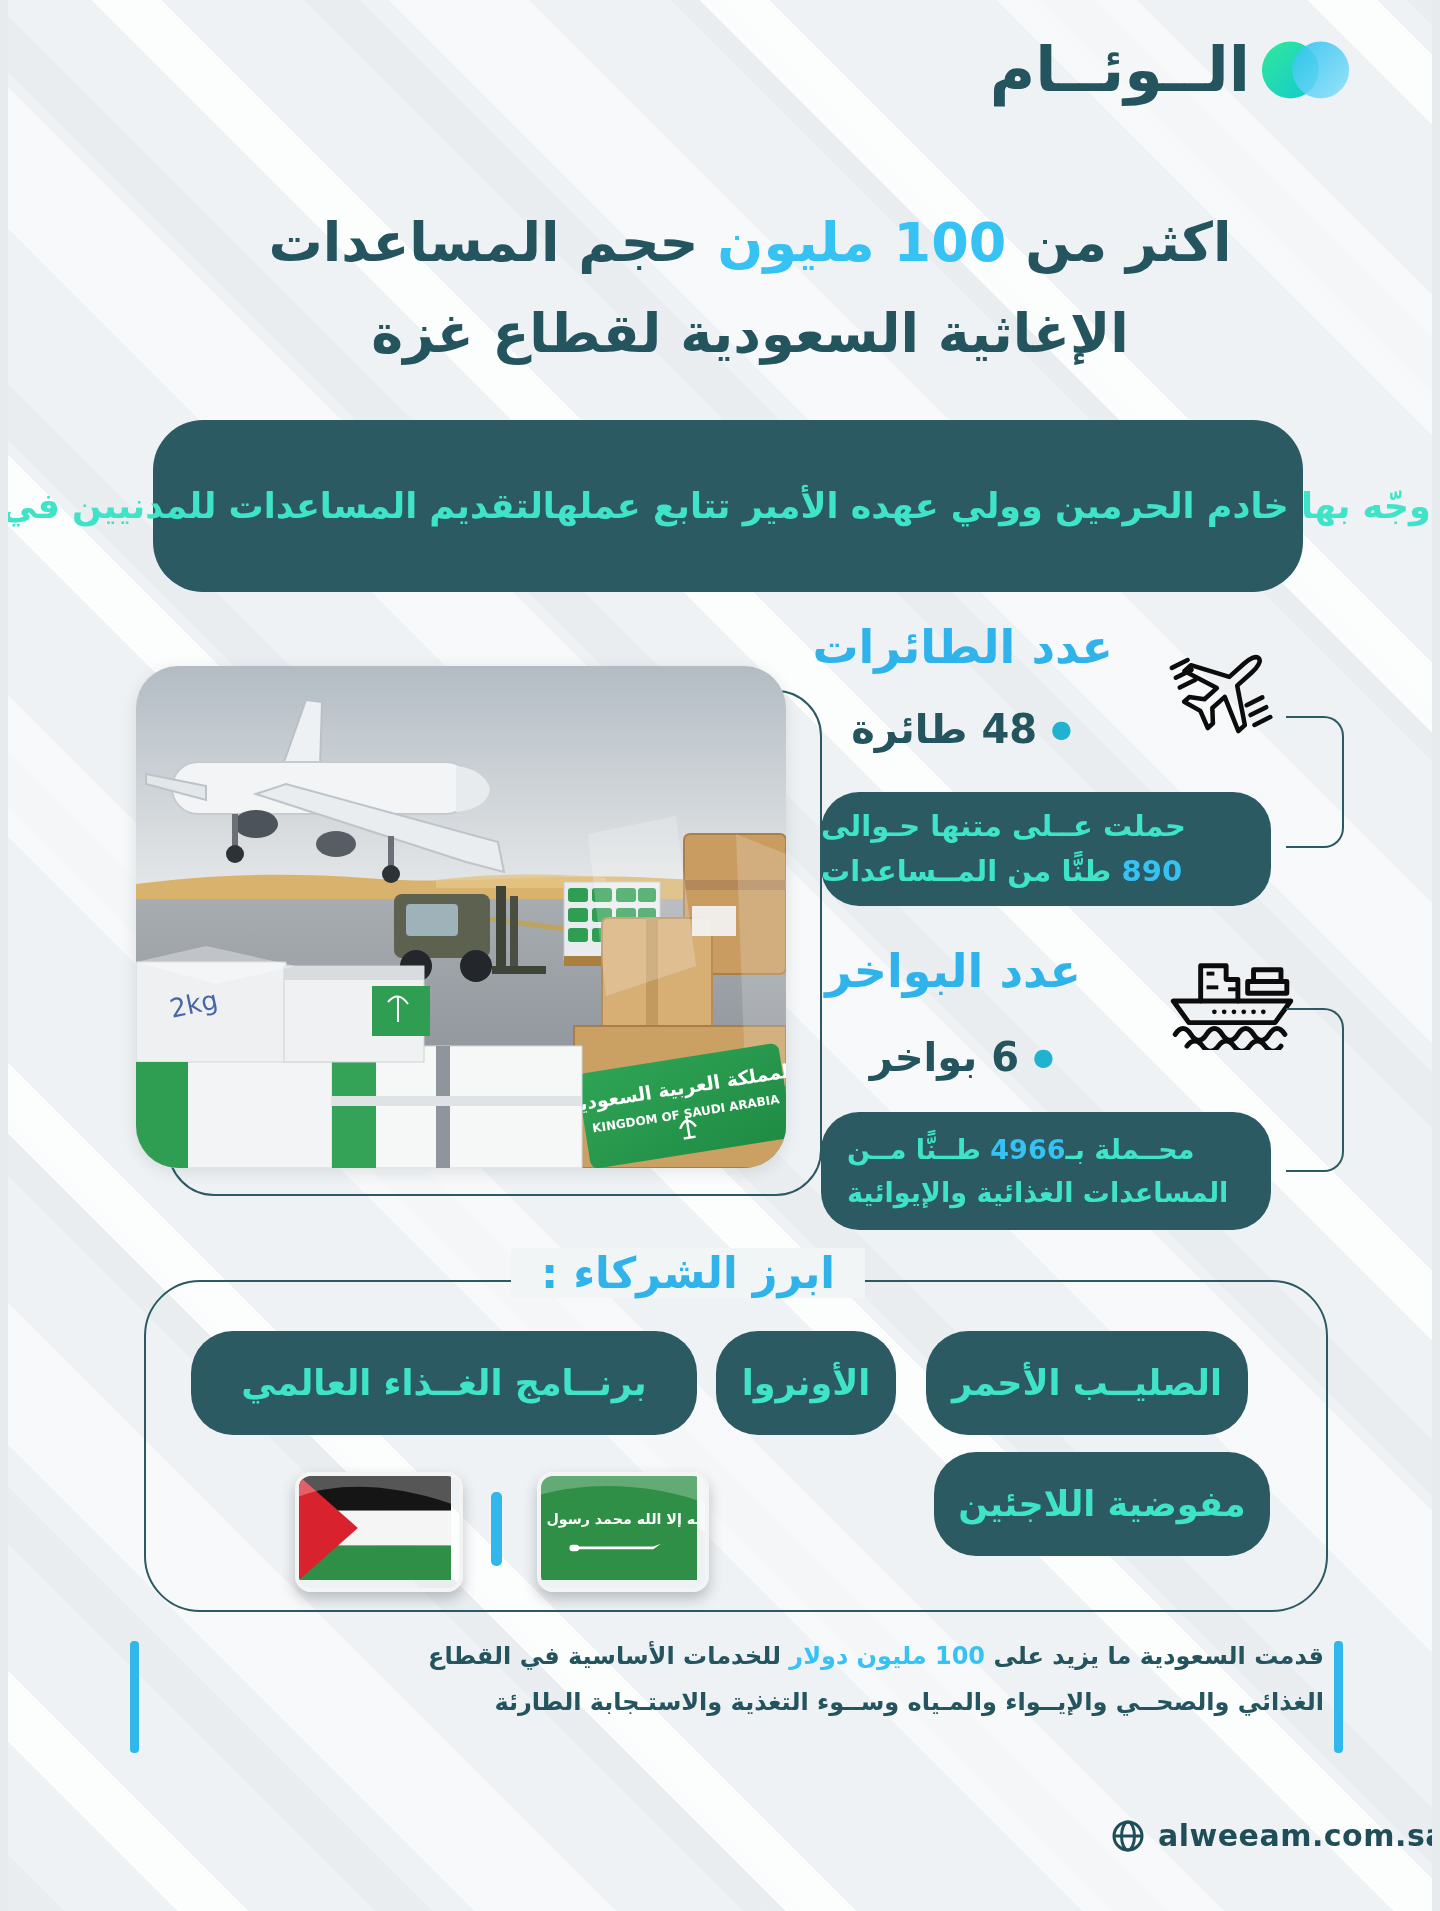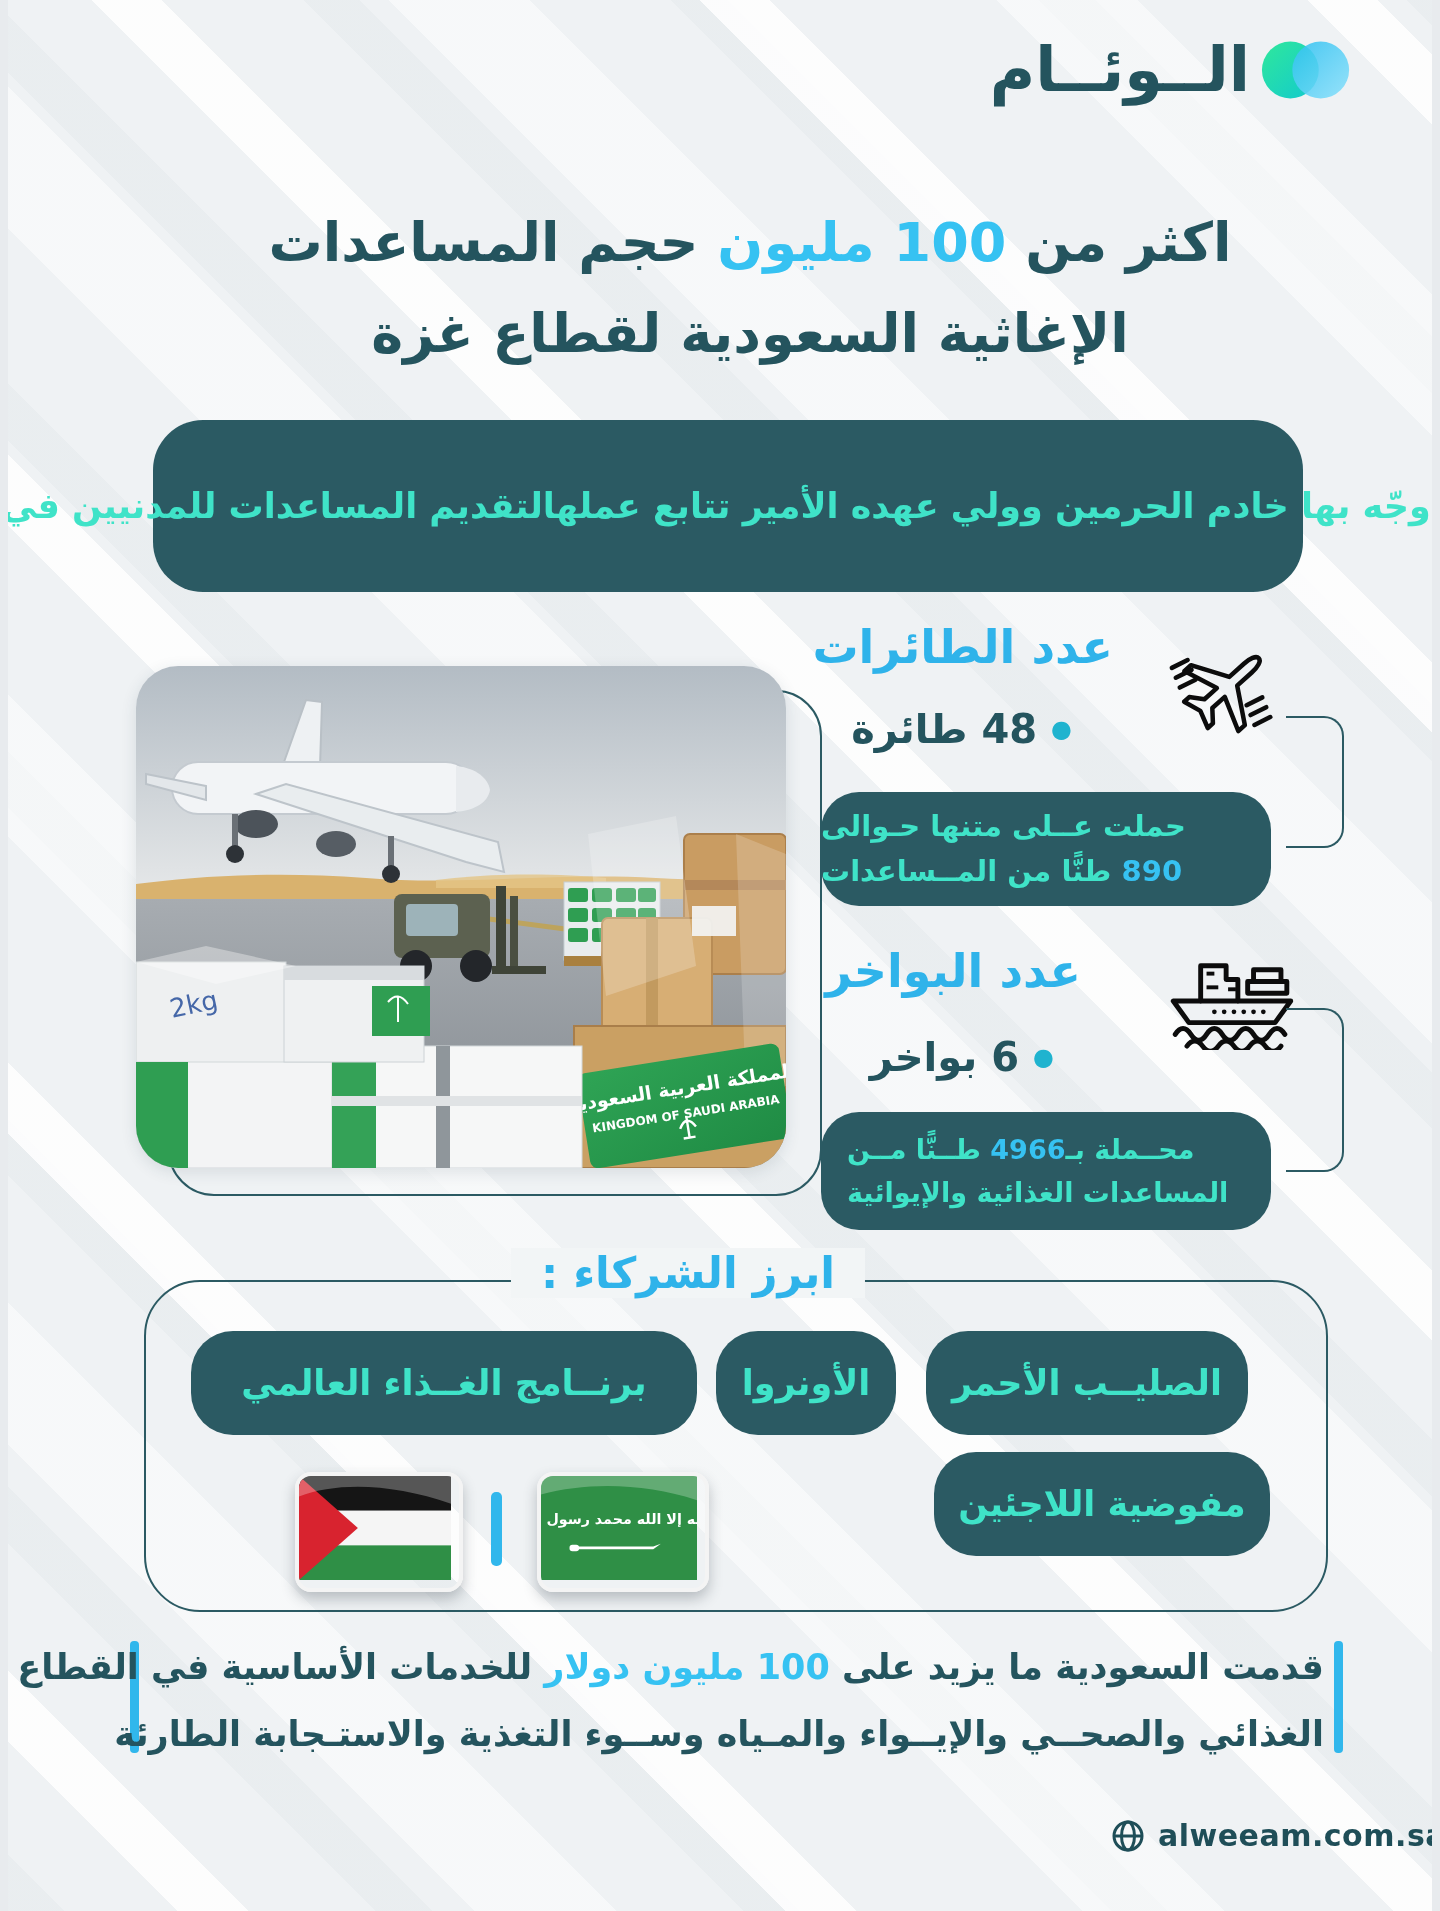--- a/index.html
+++ b/index.html
@@ -74,21 +74,21 @@
   .flag{border-radius:16px;border:4px solid #f4f4f4;box-shadow:0 7px 14px rgba(40,50,60,.28);
     overflow:hidden;z-index:3;}
   .flag svg{display:block;}
   .flag-ps{left:287px;top:1472px;width:160px;height:112px;}
   .flag-sa{left:529px;top:1472px;width:164px;height:112px;}
   .flag-sep{left:483px;top:1492px;width:11px;height:74px;background:#31b7ec;border-radius:5px;}
   
   .stmt-bar{top:1641px;width:9px;height:112px;background:#31b7ec;border-radius:4px;}
   .stmt-bar-left{left:122px;} .stmt-bar-right{left:1326px;}
   .statement{left:150px;top:1634px;width:1166px;text-align:right;direction:rtl;
-    color:#24545e;font-weight:700;font-size:35px;line-height:1.9;white-space:nowrap;}
+    color:#24545e;font-weight:700;font-size:24px;line-height:1.9;white-space:nowrap;}
   
   .footer-left{left:82px;top:1818px;display:flex;direction:ltr;align-items:center;gap:9px;}
   .footer-right{left:1102px;top:1818px;display:flex;direction:ltr;align-items:flex-start;gap:12px;}
   .footer-text{font-size:30px;color:#1f4e58;font-weight:600;letter-spacing:.5px;}
   .soc-icon{width:36px;height:36px;display:block;}
   .globe-icon{width:36px;height:36px;display:block;}
 </style>
 </head>
 <body>
 

